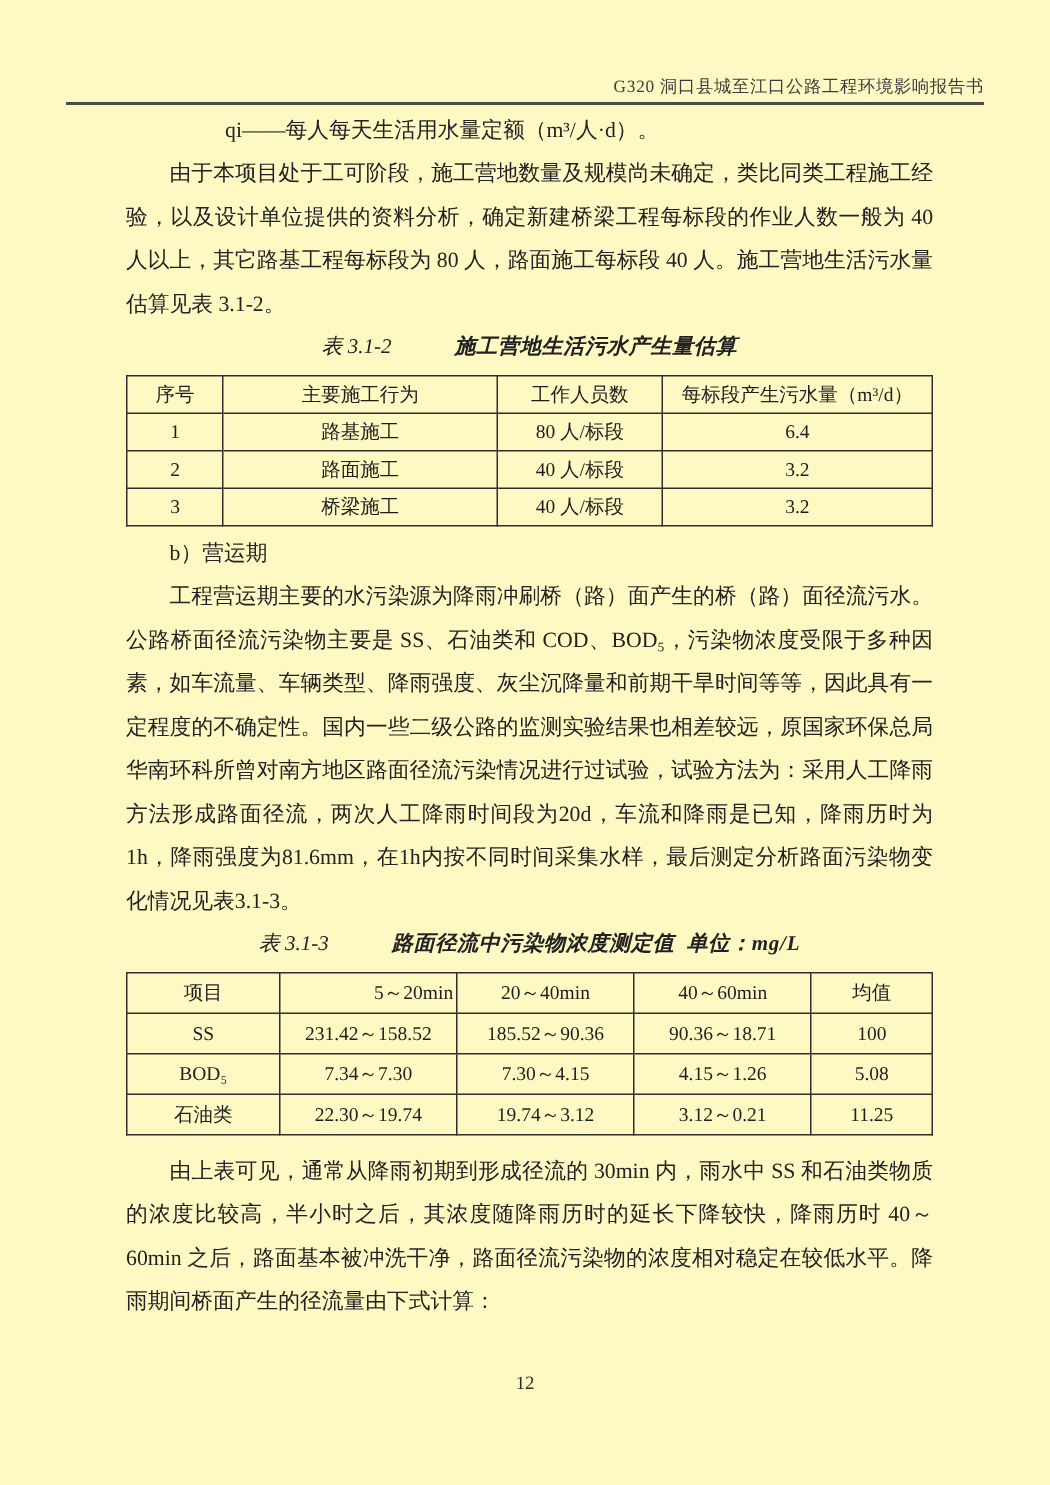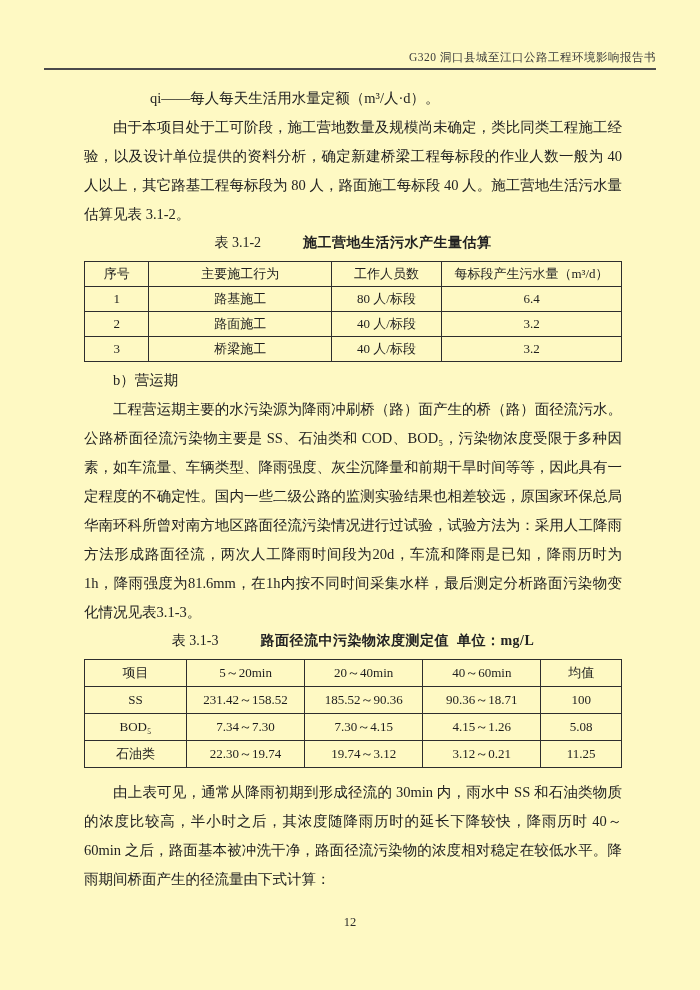--- a/index.html
+++ b/index.html
@@ -30,32 +30,33 @@
   }
   
   .content {
     margin: 0 78px 0 84px;
     font-size: 14.5px;
     line-height: 29px;
     text-align: justify;
     color: #222;
   }
   .formula-note {
-    margin-top: 14px;
+    margin-top: 3px;
     padding-left: 66px;
   }
   .para { text-indent: 2em; }
   .section-heading { text-indent: 2em; margin-top: 3px; }
   
   .caption {
     text-align: center;
     line-height: 22px;
     margin: 3px 0 7px 0;
     font-size: 14px;
     white-space: nowrap;
+    font-style: italic;
   }
   .cap-label { margin-right: 42px; }
   .cap-title { font-weight: bold; letter-spacing: 0.5px; }
   .cap-unit { font-weight: bold; margin-left: 8px; letter-spacing: 0.5px; }
   
   table {
     width: 100%;
     border-collapse: collapse;
     font-size: 13px;
     line-height: 16px;
@@ -71,21 +72,21 @@
   }
   .t1 th, .t1 td { height: 25px; }
   .t2 th, .t2 td { height: 27px; }
   .t1 { margin-top: 1px; }
   .t2 { margin-bottom: 6px; }
   .t1 .c0 { width: 12%; }
   .t1 .c1 { width: 34%; }
   .t1 .c2 { width: 20.5%; }
   .t1 .c3 { width: 33.5%; }
   .t2 .c0 { width: 19%; }
-  .t2 .c1 { width: 22%; }
+  .t2 .c1 { width: 22%; text-align: right; }
   .t2 .c2 { width: 22%; }
   .t2 .c3 { width: 22%; }
   .t2 .c4 { width: 15%; }
   .para-after-table { margin-top: 10px; }
   
   .footer {
     position: absolute;
     bottom: 60px; left: 0; right: 0;
     text-align: center;
     font-size: 12.5px;

